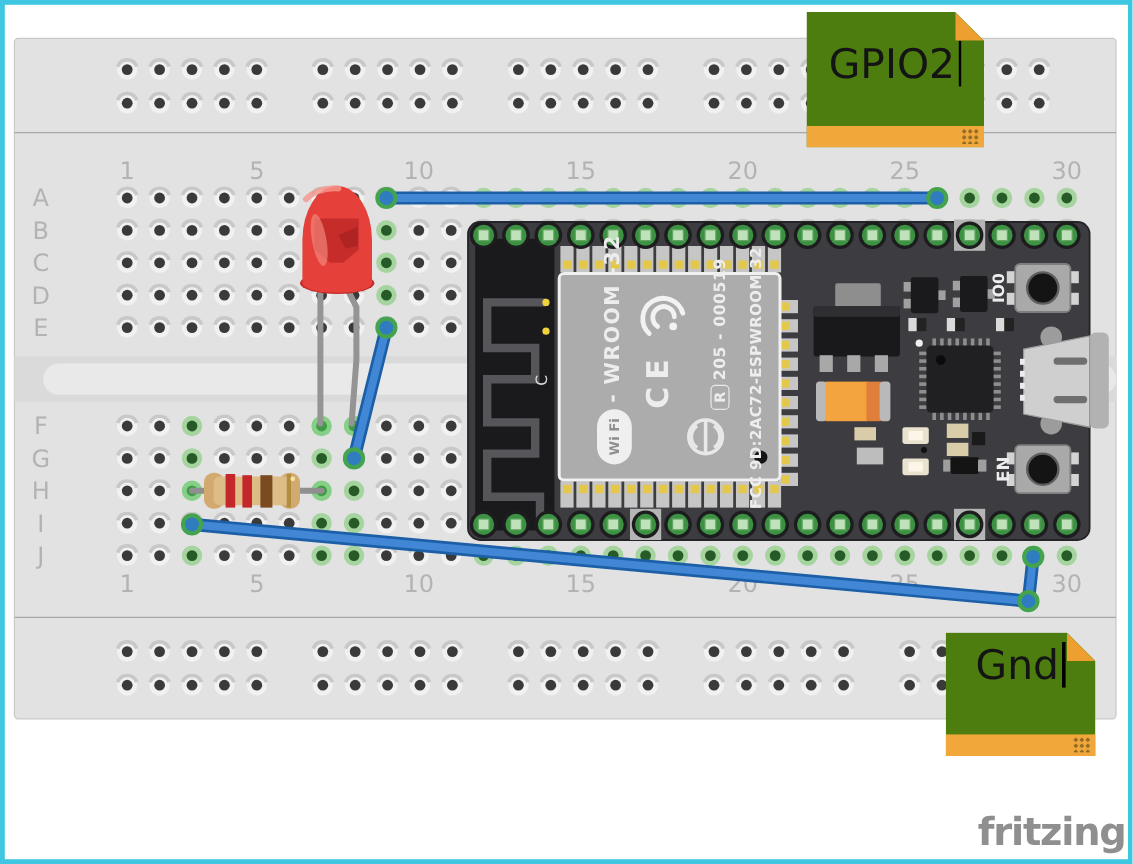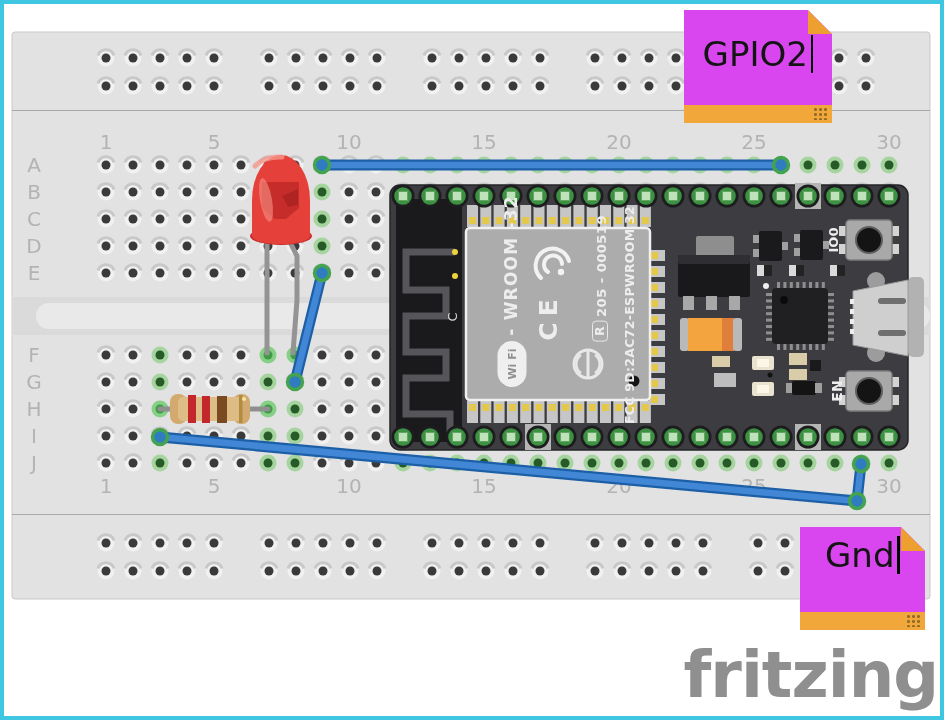--- a/index.html
+++ b/index.html
@@ -19,32 +19,32 @@
   #lbl-ce{left:548px;top:317px;font-size:25px;font-weight:bold;letter-spacing:6px;}
   #lbl-fcc{left:630px;top:315px;font-size:12.5px;font-weight:bold;letter-spacing:.3px;}
   #lbl-silkc{left:452px;top:317px;font-size:13px;color:#D8D8D8;}
   #lbl-io0{left:833px;top:240px;font-size:13px;font-weight:bold;}
   #lbl-en{left:837px;top:391px;font-size:14px;font-weight:bold;}
   .wifi-pill{left:512px;top:364px;width:46px;height:29px;border-radius:15px;background:#EFEFEF;
              color:#8F8F8F;font-size:11px;font-weight:bold;display:flex;align-items:center;
              justify-content:center;}
 
   
-  .note{position:absolute;background:#d946ef;z-index:30;
-        clip-path:polygon(0 0, calc(100% - 24px) 0, 100% 24px, 100% 100%, 0 100%);margin-left:12px;}
+  .note{position:absolute;background:#4d7c0f;z-index:30;
+        clip-path:polygon(0 0, calc(100% - 24px) 0, 100% 24px, 100% 100%, 0 100%);}
   .note-text{position:absolute;left:0;right:0;text-align:center;color:#141414;font-size:34px;}
   .caret{display:inline-block;width:2.5px;height:38px;background:#000;margin-left:3px;vertical-align:-7px;}
   .note-fold{position:absolute;top:0;right:0;width:24px;height:24px;background:#EDA02F;
              clip-path:polygon(0 0,100% 100%,0 100%);}
   .note-bar{position:absolute;left:0;right:0;bottom:0;height:18px;background:#F2A73B;}
   .note-grip{position:absolute;right:4px;bottom:3px;width:15px;height:13px;
              background:radial-gradient(circle,#8F6B26 1.3px,transparent 1.6px);background-size:5px 5px;}
 
   .logo{position:absolute;right:6px;bottom:8px;z-index:40;color:#8F8F8F;
-        font-size:64px;font-weight:bold;letter-spacing:-1px;}
+        font-size:32px;font-weight:bold;letter-spacing:-1px;}
 </style>
 </head>
 <body>
 
 <div class="stage">
 
   <svg id="board" width="944" height="720">
       <g>
         <rect x="12" y="32" width="918" height="567" rx="3" fill="#E2E2E2" stroke="#C9C9C9" stroke-width="1"></rect>
         <line x1="12" y1="110.5" x2="930" y2="110.5" stroke="#A8A8A8" stroke-width="1.2"></line>

